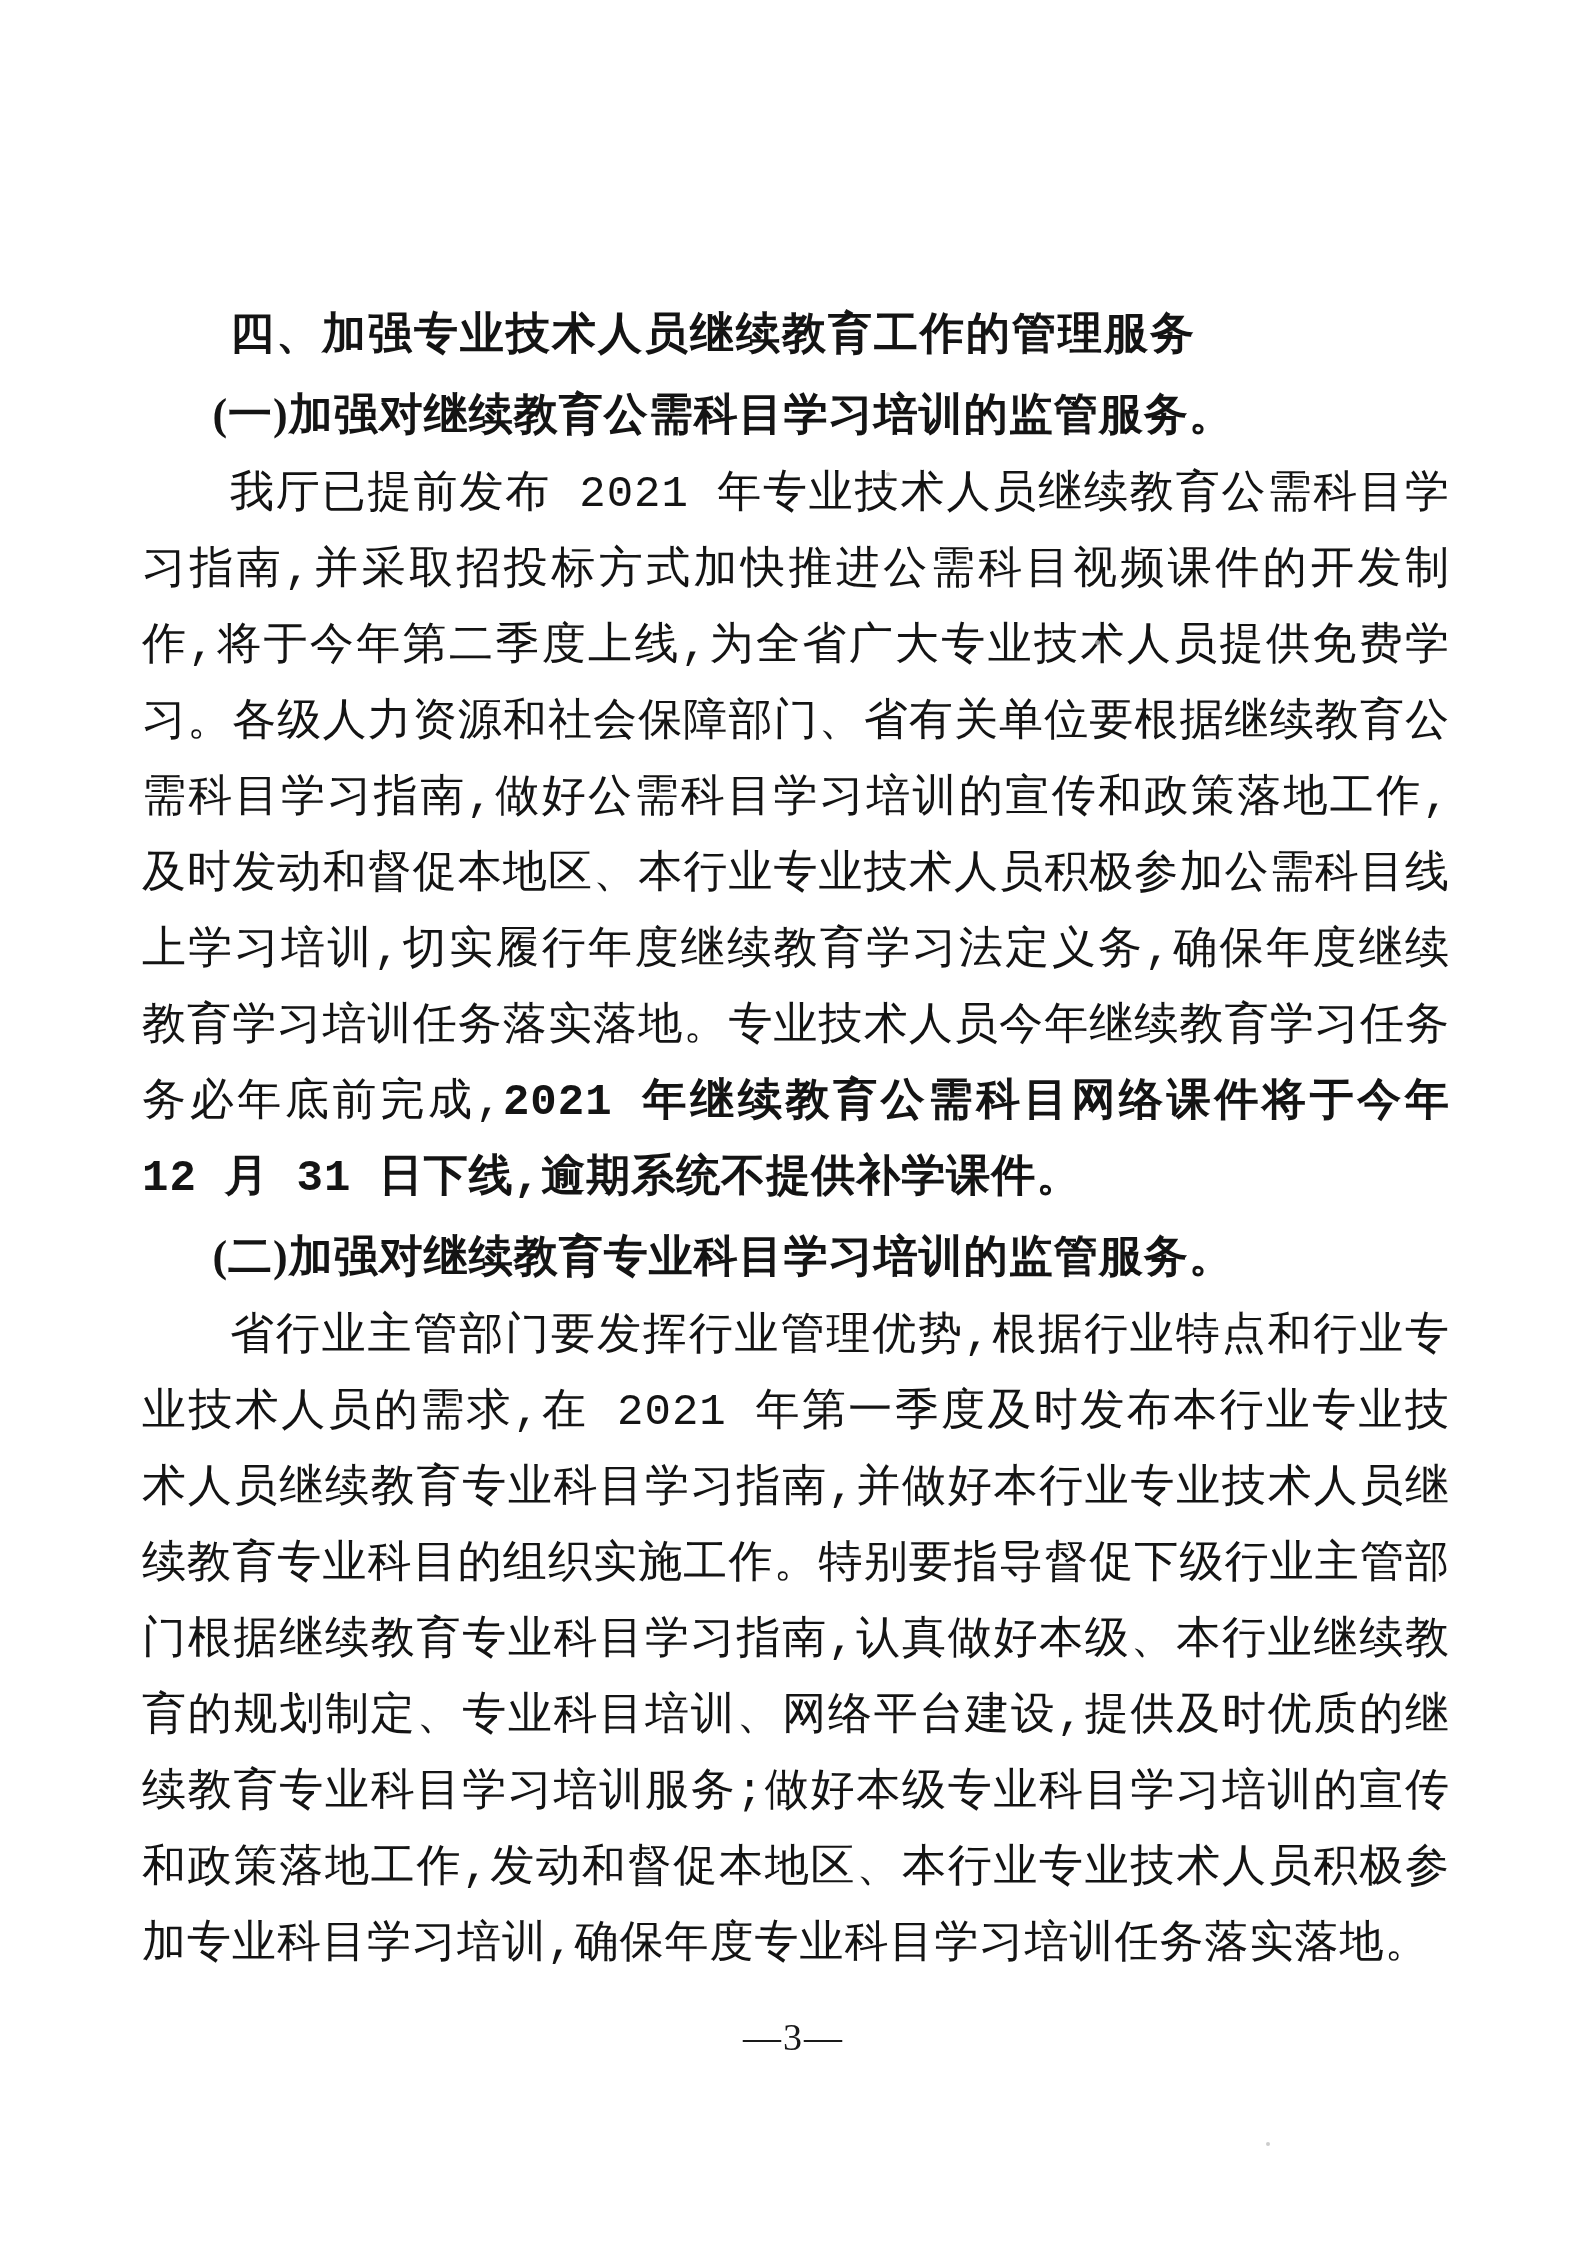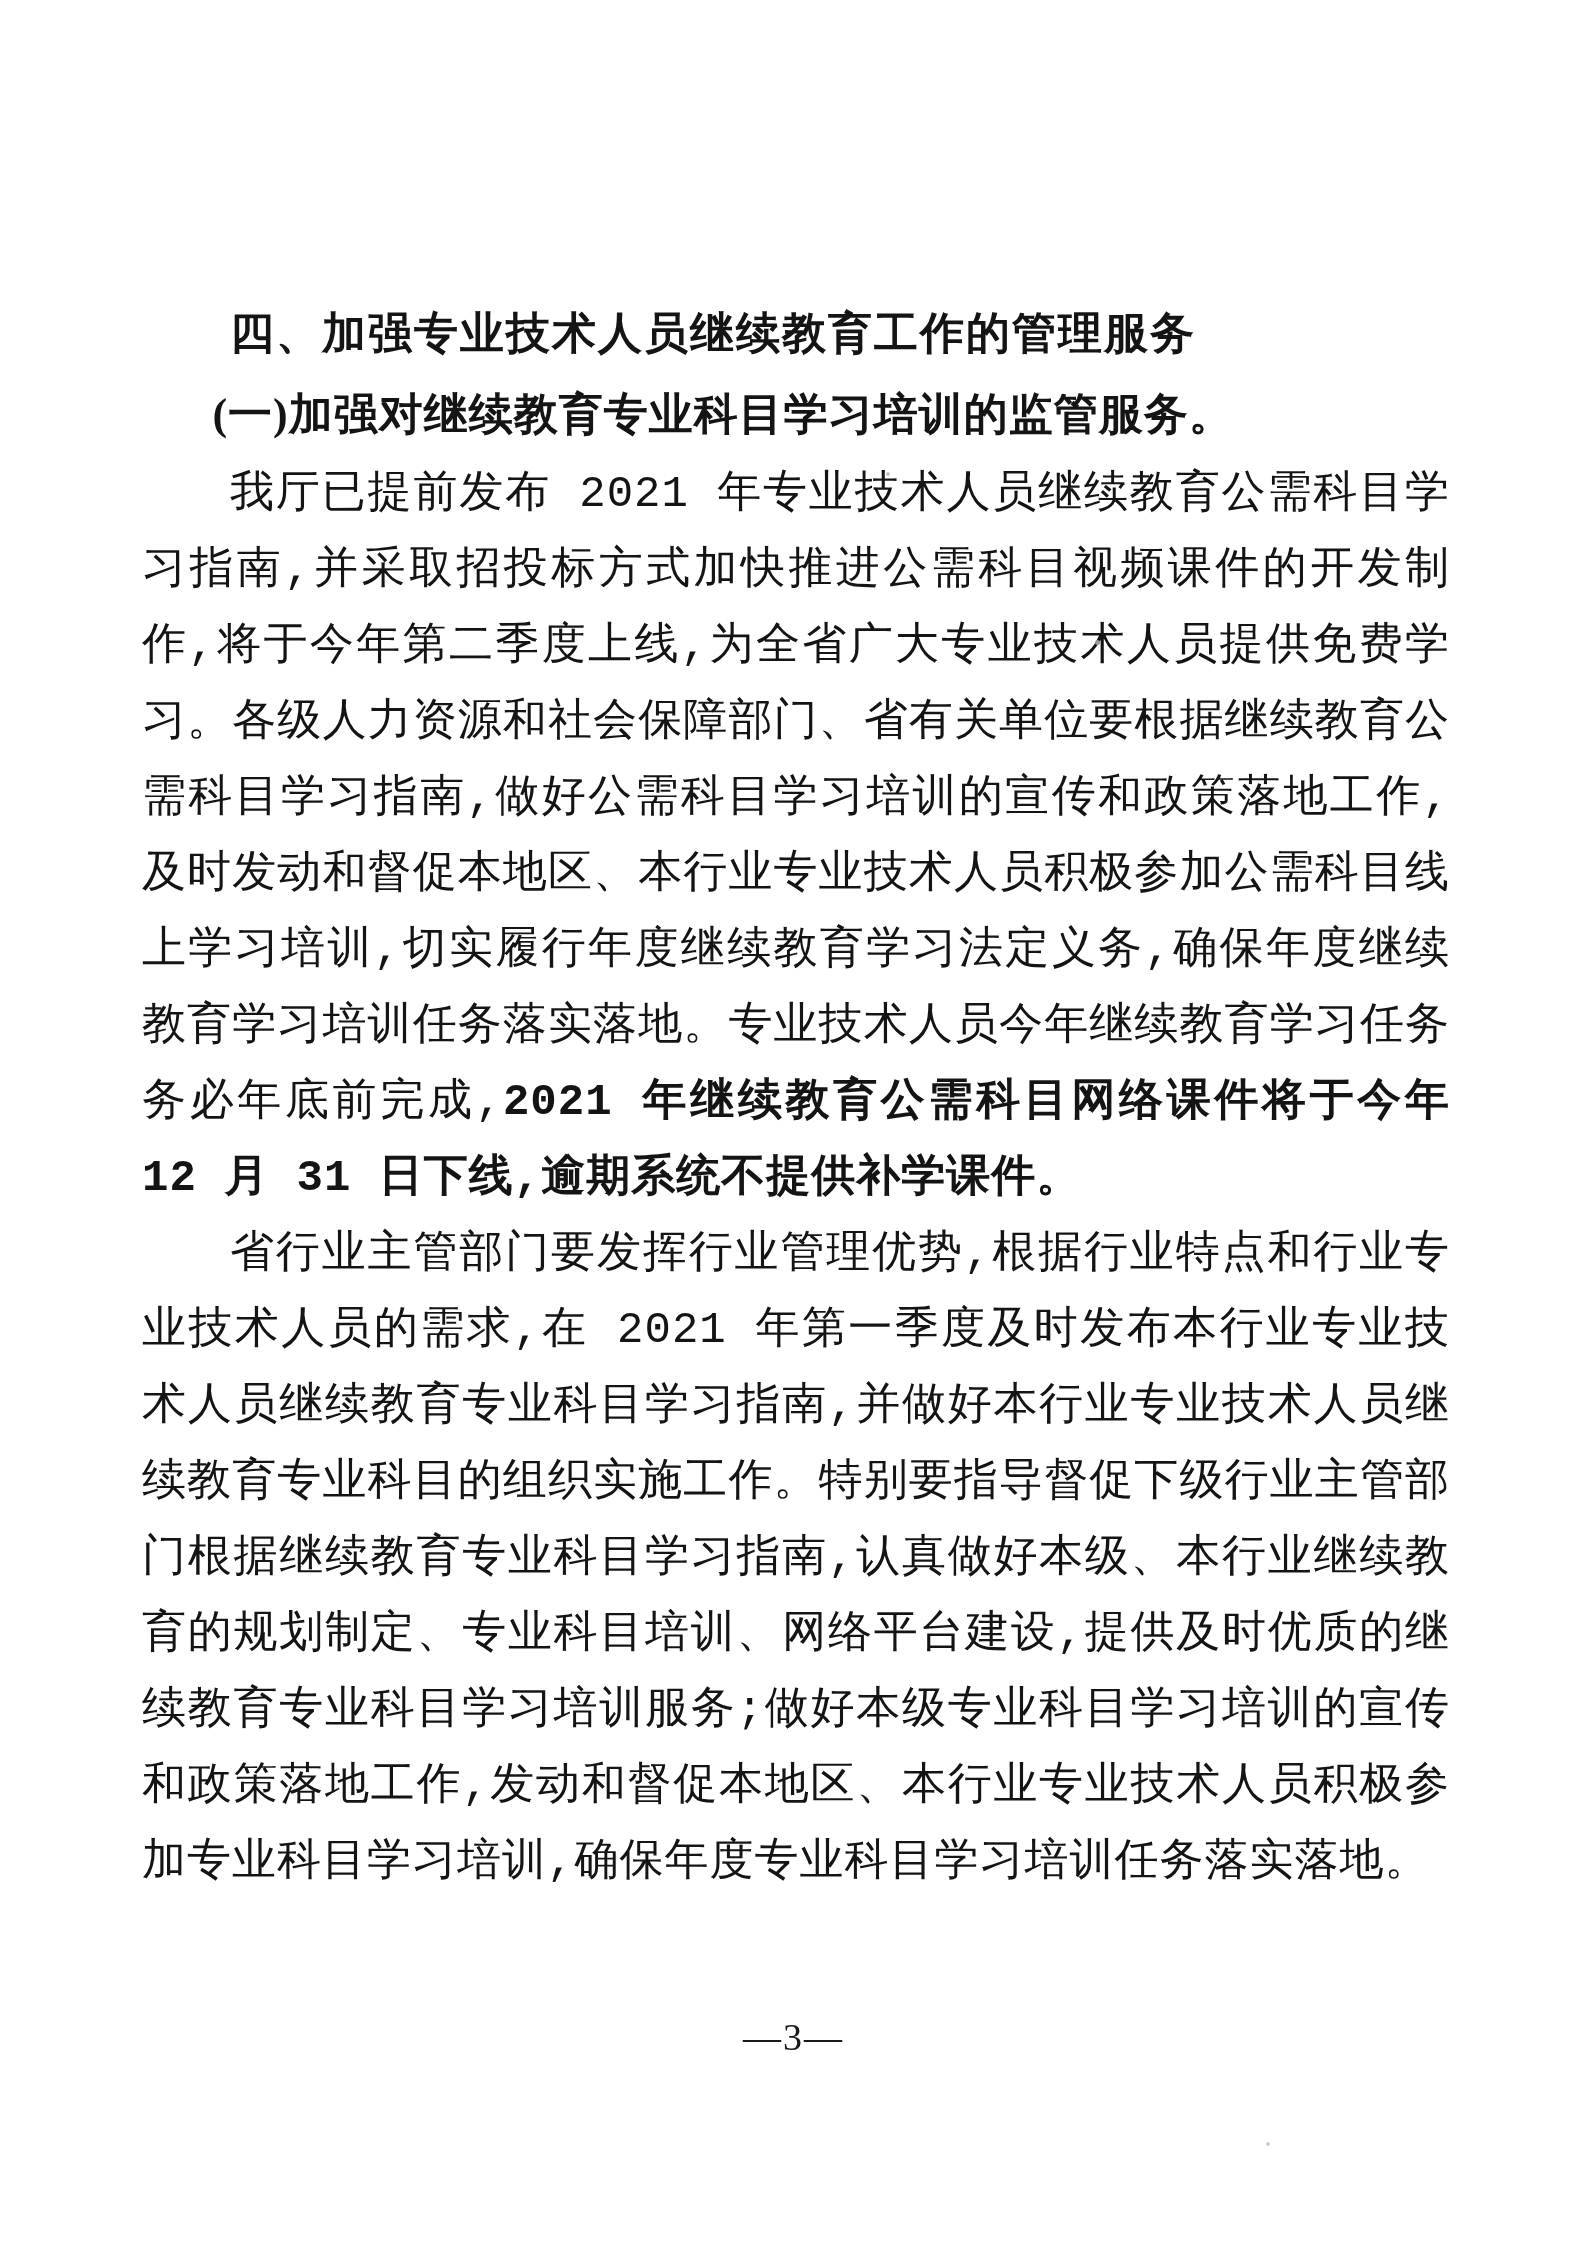--- a/index.html
+++ b/index.html
@@ -76,24 +76,25 @@
   .dot-3 { left: 1266px; top: 2142px; width: 4px; height: 4px; opacity: .5; }
 </style>
 </head>
 <body>
 
 <div class="page">
   <div class="content">
 
     <h1 class="doc-h1">四、加强专业技术人员继续教育工作的管理服务</h1>
 
-    <h2 class="doc-h2">(一)加强对继续教育专业科目学习培训的监管服务。</h2>
+    <h2 class="doc-h2">(一)加强对继续教育公需科目学习培训的监管服务。</h2>
 
     <p class="doc-para"><span>我厅已提前发布 2021 年专业技术人员继续教育公需科目学习指南,并采取招投标方式加快推进公需科目视频课件的开发制作,将于今年第二季度上线,为全省广大专业技术人员提供免费学习。各级人力资源和社会保障部门、省有关单位要根据继续教育公需科目学习指南,做好公需科目学习培训的宣传和政策落地工作,及时发动和督促本地区、本行业专业技术人员积极参加公需科目线上学习培训,切实履行年度继续教育学习法定义务,确保年度继续教育学习培训任务落实落地。专业技术人员今年继续教育学习任务务必年底前完成,</span><span class="bold-run">2021 年继续教育公需科目网络课件将于今年 12 月 31 日下线,逾期系统不提供补学课件。</span></p>
 
+    <h2 class="doc-h2">(二)加强对继续教育专业科目学习培训的监管服务。</h2>
 
     <p class="doc-para">省行业主管部门要发挥行业管理优势,根据行业特点和行业专业技术人员的需求,在 2021 年第一季度及时发布本行业专业技术人员继续教育专业科目学习指南,并做好本行业专业技术人员继续教育专业科目的组织实施工作。特别要指导督促下级行业主管部门根据继续教育专业科目学习指南,认真做好本级、本行业继续教育的规划制定、专业科目培训、网络平台建设,提供及时优质的继续教育专业科目学习培训服务;做好本级专业科目学习培训的宣传和政策落地工作,发动和督促本地区、本行业专业技术人员积极参加专业科目学习培训,确保年度专业科目学习培训任务落实落地。</p>
 
   </div>
 
   <div class="page-number">—3—</div>
 
   <div class="scan-dot dot-1"></div>
   <div class="scan-dot dot-2"></div>
   <div class="scan-dot dot-3"></div>

